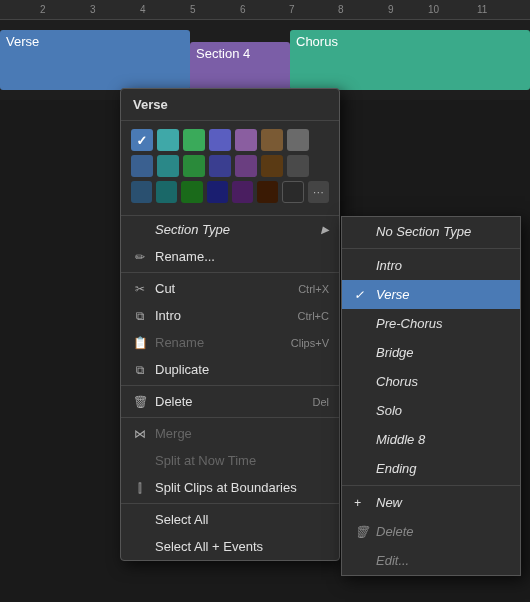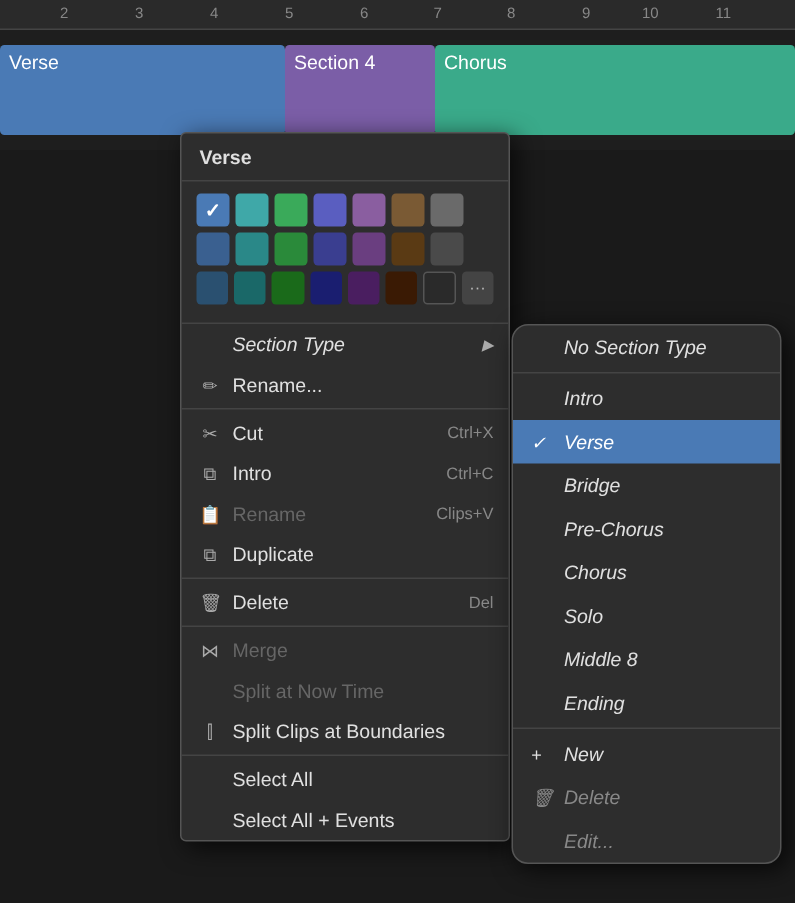--- a/index.html
+++ b/index.html
@@ -157,21 +157,21 @@
     }
 
     
     .submenu {
       position: absolute;
       top: 0;
       left: 220px;
       width: 180px;
       background: #2d2d2d;
       border: 1px solid #555;
-      border-radius: 11px;
+      border-radius: 0;
       box-shadow: 4px 4px 16px rgba(0,0,0,0.7);
       z-index: 20;
     }
     .submenu-item {
       display: flex;
       align-items: center;
       padding: 7px 12px;
       cursor: pointer;
       color: #e0e0e0;
       position: relative;
@@ -213,21 +213,21 @@
   <span class="ruler-number" style="left:338px">8</span>
   <span class="ruler-number" style="left:388px">9</span>
   <span class="ruler-number" style="left:428px">10</span>
   <span class="ruler-number" style="left:477px">11</span>
 </div>
 
 <div class="track-area">
   <div class="clip" style="left:0; width:190px; background:#4a7ab5;">
     <span>Verse</span>
   </div>
-  <div class="clip" style="left:190px; width:100px; background:#7b5ea7;">
+  <div class="clip" style="left:190px; width:100px; background:#7b5ea7;margin-top:12px;">
     <span>Section 4</span>
   </div>
   <div class="clip" style="left:290px; width:240px; background:#3aaa8a;">
     <span>Chorus</span>
   </div>
 </div>
 
 <div class="context-menu">
   <div class="menu-title">Verse</div>
 
@@ -275,25 +275,25 @@
       <div class="submenu-item">
         <span class="check"></span>
         <span>Intro</span>
       </div>
       <div class="submenu-item active">
         <span class="check">✓</span>
         <span>Verse</span>
       </div>
       <div class="submenu-item">
         <span class="check"></span>
+        <span>Pre-Chorus</span>
+      </div>
+      <div class="submenu-item">
+        <span class="check"></span>
         <span>Bridge</span>
-      </div>
-      <div class="submenu-item">
-        <span class="check"></span>
-        <span>Pre-Chorus</span>
       </div>
       <div class="submenu-item">
         <span class="check"></span>
         <span>Chorus</span>
       </div>
       <div class="submenu-item">
         <span class="check"></span>
         <span>Solo</span>
       </div>
       <div class="submenu-item">

